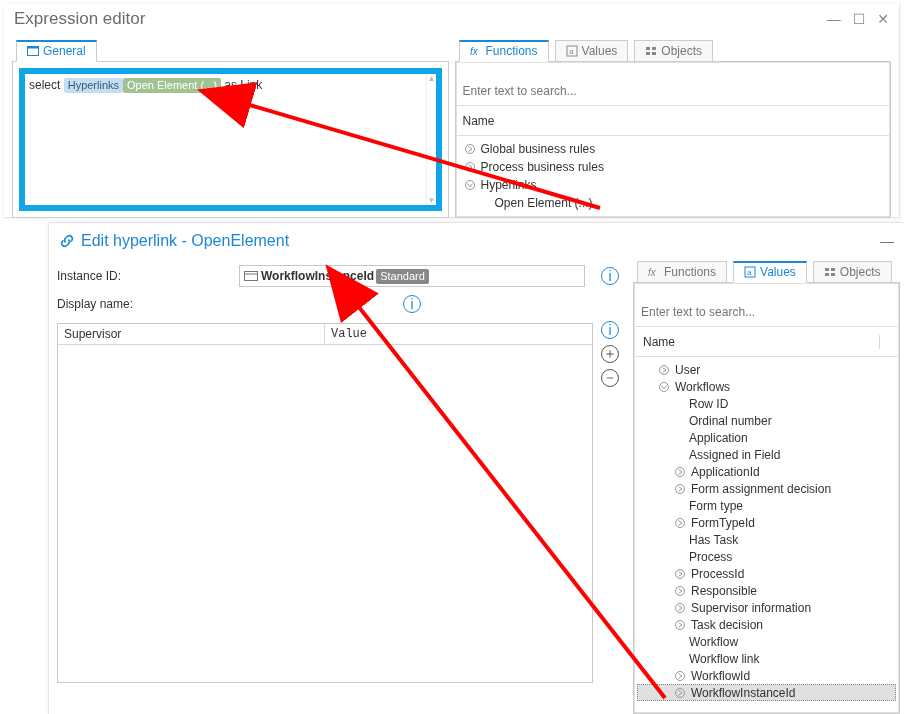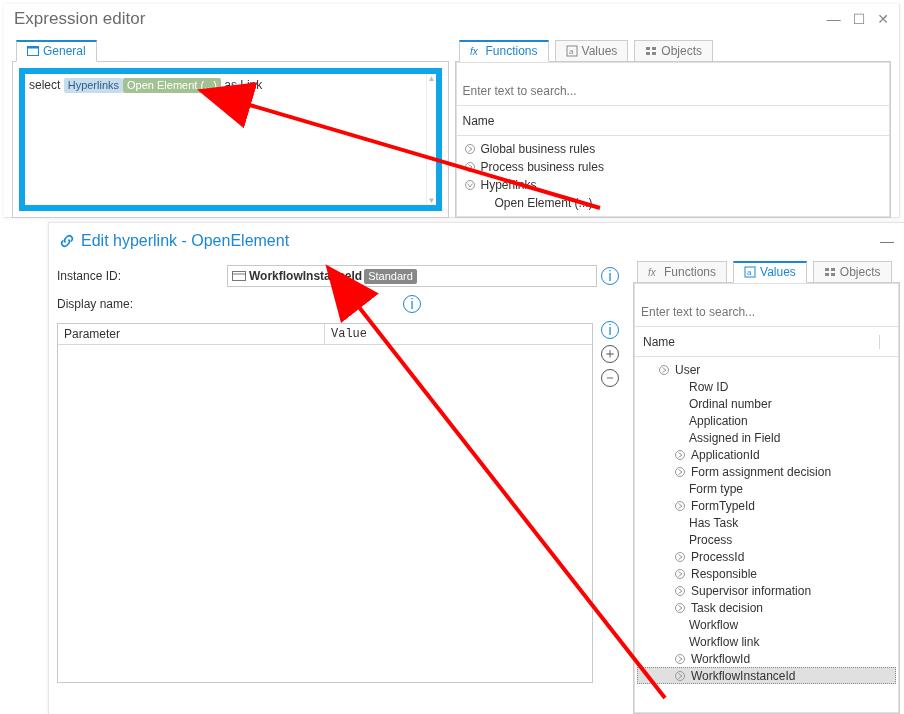--- a/index.html
+++ b/index.html
@@ -114,21 +114,21 @@
 
   .hbody {
     display: grid;
     grid-template-columns: 570px 1fr;
     gap: 8px;
     height: calc(100% - 36px);
     padding: 0 4px 0 6px;
   }
 
   .form-area { padding: 4px 2px; position: relative; }
-  .frow { display: grid; grid-template-columns: 170px 1fr 26px; align-items: center; height: 26px; gap: 0; margin-bottom: 2px; }
+  .frow { display: grid; grid-template-columns: 170px 1fr 26px; align-items: center; height: 26px; gap: 12px; margin-bottom: 2px; }
   .frow label { font-size: 12px; }
   .finput {
     border: 1px solid #c8c8c8;
     height: 22px;
     display: flex; align-items: center;
     padding: 0 4px;
     font-size: 12px;
     background: #fff;
     overflow: hidden;
   }
@@ -307,21 +307,21 @@
       <div class="frow">
         <label>Display name:</label>
         <div style="display:flex;justify-content:center">
             <span class="info-ico">i</span>
           </div>
       </div>
 
       <div style="display:grid;grid-template-columns:1fr 26px;gap:4px;">
         <div class="ptable" style="height:360px;">
           <div class="ptable-head">
-            <div>Parameter</div>
+            <div>Supervisor</div>
             <div>Value</div>
           </div>
         </div>
         <div class="round-col">
           <span class="info-ico">i</span>
           <span class="round-btn" style="color:#555;border-color:#555">＋</span>
           <span class="round-btn" style="color:#555;border-color:#555">－</span>
         </div>
       </div>
     </div>
@@ -367,20 +367,29 @@
         </div>
         <div class="tree value-tree">
           <div class="tree-row indent1">
               <span class="arrow-ico">
                 <svg viewBox="0 0 12 12">
                   <circle cx="6" cy="6" r="4.5" fill="none" stroke="#999"></circle>
                   <path d="M4.5 3.5 L8 6 L4.5 8.5" fill="none" stroke="#999"></path>
                 </svg>
               </span>
               <span>User</span>
+            </div>
+          <div class="tree-row indent1">
+              <span class="arrow-ico">
+                <svg viewBox="0 0 12 12">
+                  <circle cx="6" cy="6" r="4.5" fill="none" stroke="#999"></circle>
+                  <path d="M3.5 4.5 L6 8 L8.5 4.5" fill="none" stroke="#999"></path>
+                </svg>
+              </span>
+              <span>Workflows</span>
             </div>
           <div class="tree-row indent3">
               <span>Row ID</span>
             </div>
           <div class="tree-row indent3">
               <span>Ordinal number</span>
             </div>
           <div class="tree-row indent3">
               <span>Application</span>
             </div>

